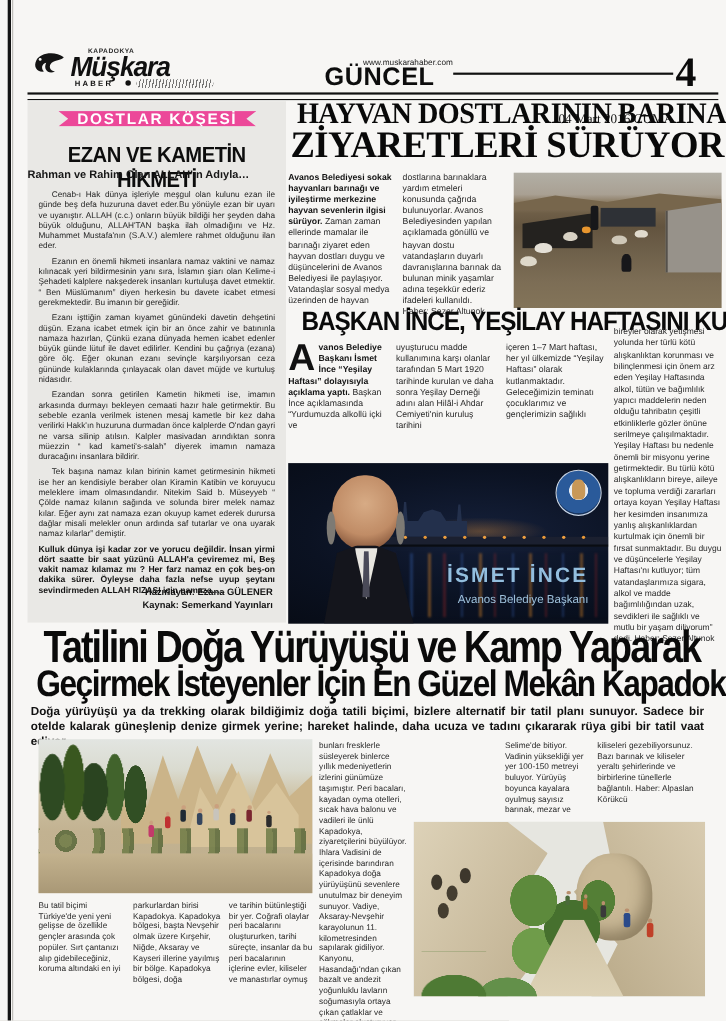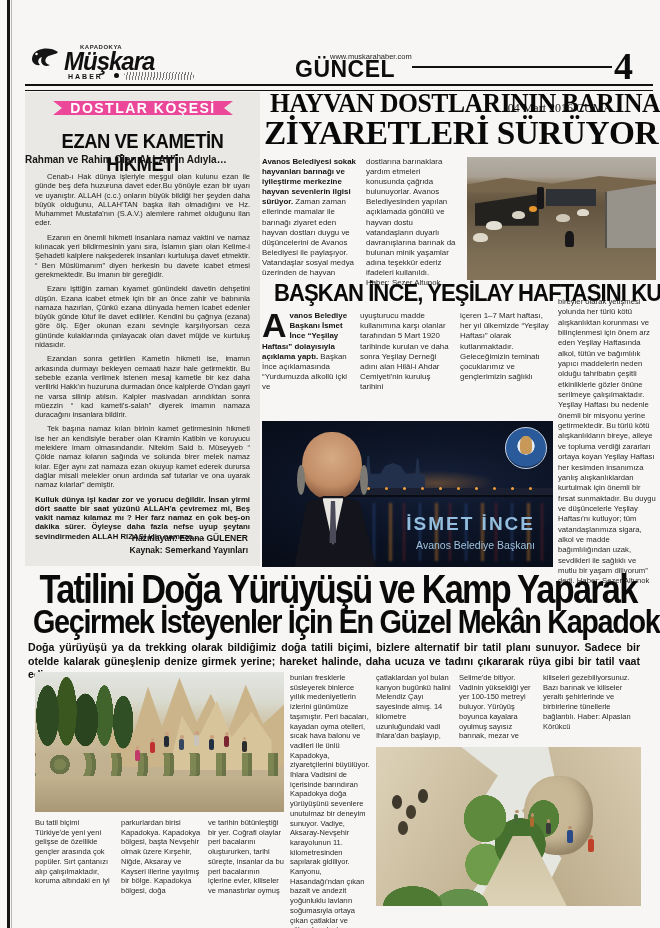--- a/index.html
+++ b/index.html
@@ -275,25 +275,24 @@
     <div class="person" style="left:46%;top:50%;background:#c03030;"></div>
     <div class="person" style="left:52%;top:46%;background:#202a34;"></div>
     <div class="person" style="left:58%;top:48%;background:#35465e;"></div>
     <div class="person" style="left:64%;top:45%;background:#c8c4bc;"></div>
     <div class="person" style="left:70%;top:48%;background:#223044;"></div>
     <div class="person" style="left:76%;top:46%;background:#7a2630;"></div>
     <div class="person" style="left:83%;top:49%;background:#2c2c2c;"></div>
     <div class="person" style="left:40%;top:56%;background:#c23a6a;"></div>
   </div>
 
-  <div class="abs cap-col capA">Bu tatil biçimi Türkiye'de yeni yeni gelişse de özellikle gençler arasında çok popüler. Sırt çantanızı alıp çalışılmaktadır, koruma altındaki en iyi</div>
+  <div class="abs cap-col capA">Bu tatil biçimi Türkiye'de yeni yeni gelişse de özellikle gençler arasında çok popüler. Sırt çantanızı alıp gidebileceğiniz, koruma altındaki en iyi</div>
   <div class="abs cap-col capB">parkurlardan birisi Kapadokya. Kapadokya bölgesi, başta Nevşehir olmak üzere Kırşehir, Niğde, Aksaray ve Kayseri illerine yayılmış bir bölge. Kapadokya bölgesi, doğa</div>
   <div class="abs cap-col capC">ve tarihin bütünleştiği bir yer. Coğrafi olaylar peri bacalarını oluştururken, tarihi süreçte, insanlar da bu peri bacalarının içlerine evler, kiliseler ve manastırlar oymuş</div>
   <div class="abs cap-col capD">bunları fresklerle süsleyerek binlerce yıllık medeniyetlerin izlerini günümüze taşımıştır. Peri bacaları, kayadan oyma otelleri, sıcak hava balonu ve vadileri ile ünlü Kapadokya, ziyaretçilerini büyülüyor. Ihlara Vadisini de içerisinde barındıran Kapadokya doğa yürüyüşünü sevenlere unutulmaz bir deneyim sunuyor. Vadiye, Aksaray-Nevşehir karayolunun 11. kilometresinden sapılarak gidiliyor. Kanyonu, Hasandağı'ndan çıkan bazalt ve andezit yoğunluklu lavların soğumasıyla ortaya çıkan çatlaklar ve çökmeler oluşturuyor. Bu</div>
-  <div class="abs cap-col capE">çatlaklardan yol bulan kanyon bugünkü halini Melendiz Çayı sayesinde almış. 14 kilometre uzunluğundaki vadi Ihlara'dan başlayıp,</div>
   <div class="abs cap-col capF">Selime'de bitiyor. Vadinin yüksekliği yer yer 100-150 metreyi buluyor. Yürüyüş boyunca kayalara oyulmuş sayısız barınak, mezar ve</div>
   <div class="abs cap-col capG">kiliseleri gezebiliyorsunuz. Bazı barınak ve kiliseler yeraltı şehirlerinde ve birbirlerine tünellerle bağlantılı. Haber: Alpaslan Körükcü</div>
 
   <div class="abs photo-canyon">
     <div class="cn-wallL"></div>
     <div class="cn-wallR"></div>
     <div class="cn-boulder"></div>
     <div class="cn-caves"></div>
     <div class="cn-green"></div>
     <div class="cn-path"></div>

